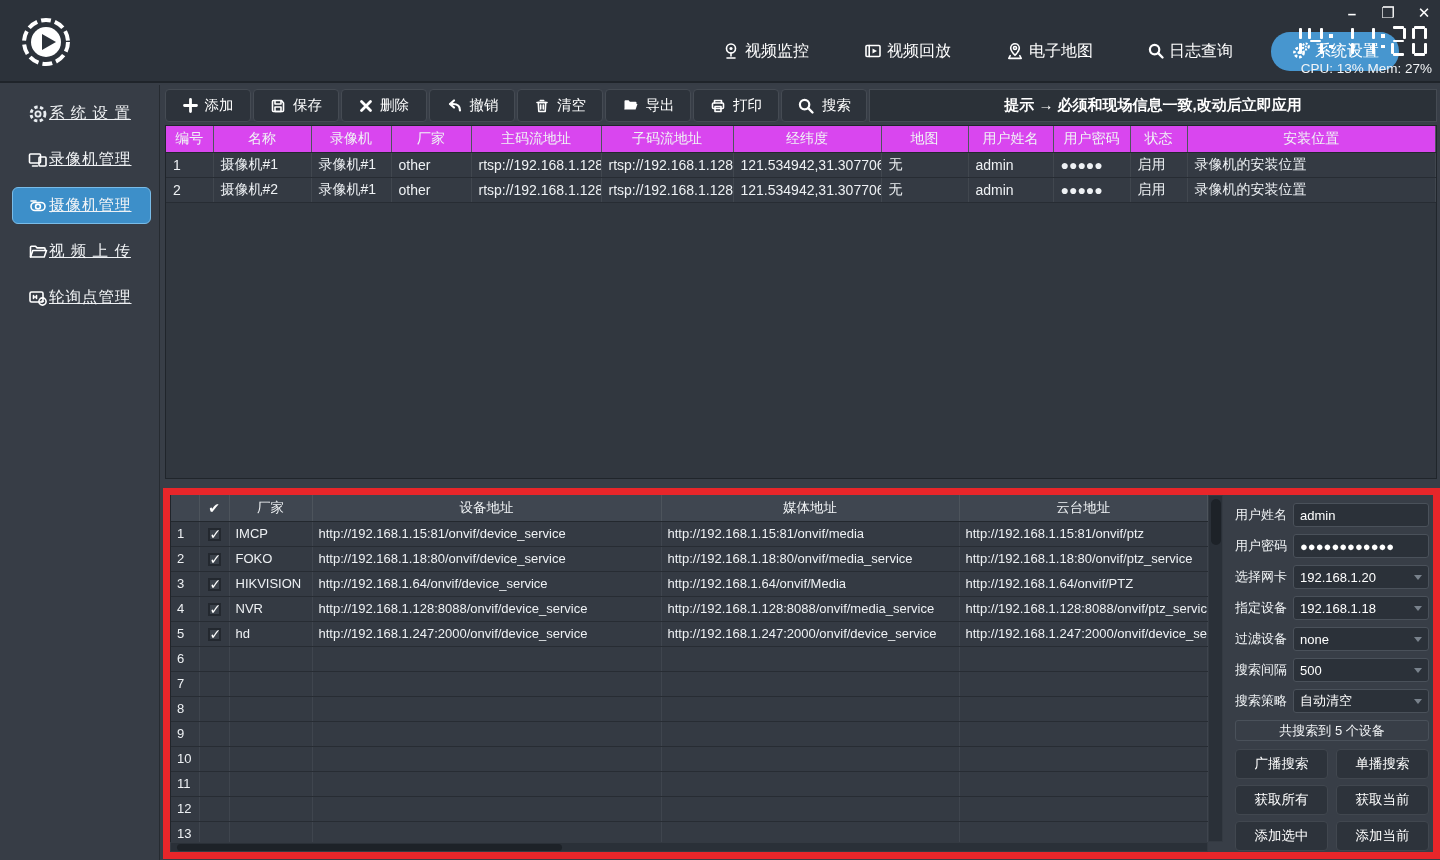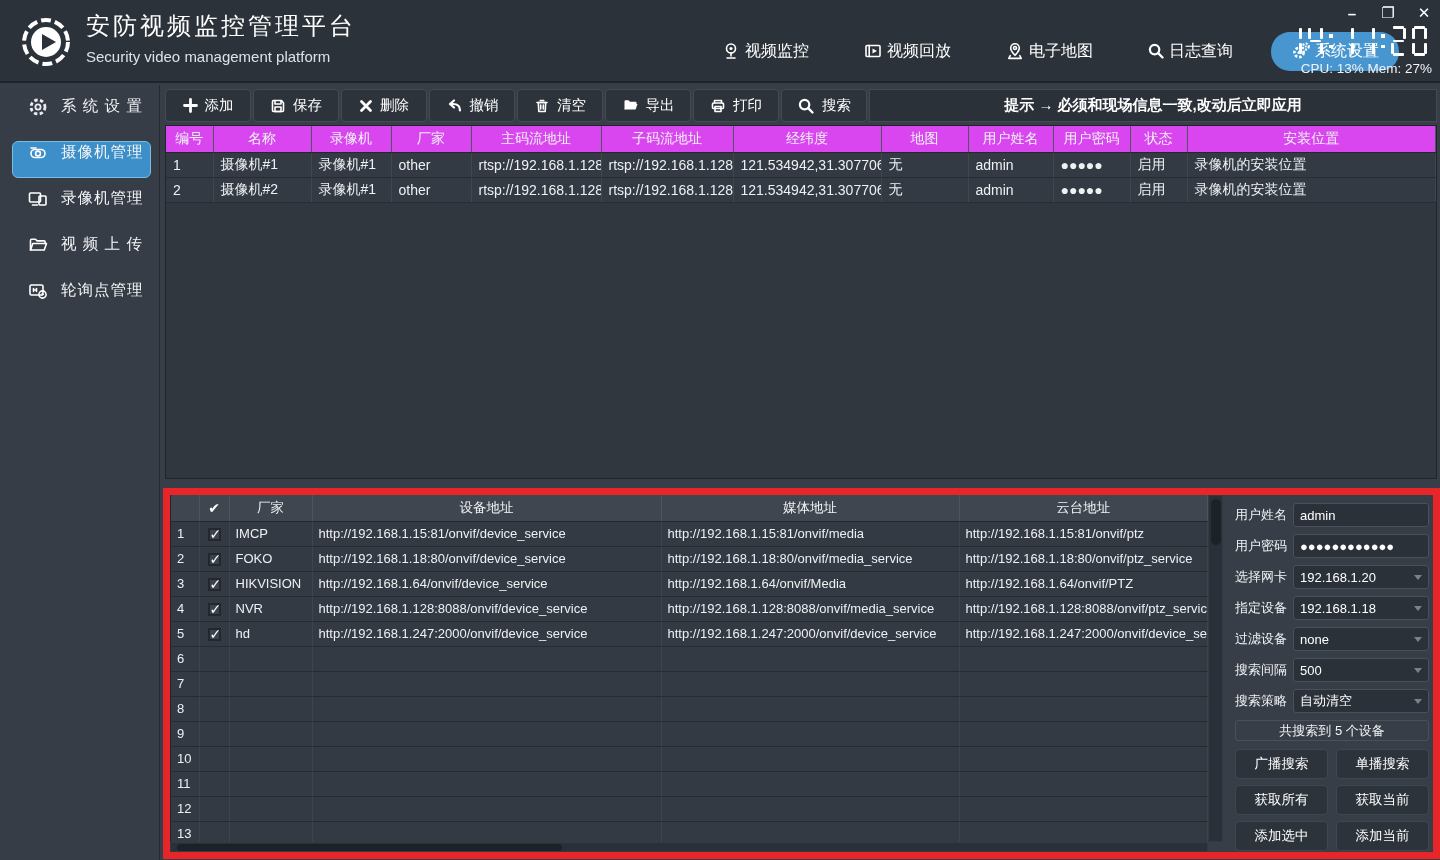--- a/index.html
+++ b/index.html
@@ -30,21 +30,21 @@
   .seg.e { left:0; bottom:2px; width:2.6px; height:11px; }
   .seg.f { left:0; top:2px; width:2.6px; height:11px; }
   .seg.g { left:2px; top:13.7px; width:11px; height:2.6px; }
   .seg-colon { position:relative; width:6px; height:30px; margin:0 2px; }
   .seg-colon i { position:absolute; left:1px; width:3.5px; height:3.5px; background:#fff; }
   .seg-colon i:first-child { top:8px; } .seg-colon i:last-child { bottom:8px; }
   .sys-stats { position:absolute; right:8px; top:61px; font-size:13.5px; color:#f2f4f6; }
 
   
   .sidebar { position:absolute; left:0; top:85px; width:160px; height:775px; background:#373d46; border-right:1px solid #262b31; padding-top:10px; }
-  .side-item { display:flex; align-items:flex-start; height:37px; margin:0 8px 9px 12px; padding-left:14px; gap:12px; border-radius:6px; border:1px solid transparent; cursor:pointer; }
+  .side-item { display:flex; align-items:center; height:37px; margin:0 8px 9px 12px; padding-left:14px; border-radius:6px; border:1px solid transparent; cursor:pointer;text-decoration:underline; }
   .side-item.active { background:#3d8fc9; border-color:#79bce8; }
   .side-label { font-size:15.5px; color:#f2f4f6; letter-spacing:1px; white-space:nowrap; }
   .side-item .icon svg { display:block; }
 
   
   .main { position:absolute; left:160px; top:85px; width:1280px; height:775px; background:#383e47; }
 
   .toolbar { position:absolute; left:5px; top:4px; height:33px; display:flex; }
   .tb-btn { width:86px; height:33px; margin-right:2px; background:#2d333b; border:1px solid #454b53; border-radius:4px; display:flex; align-items:center; justify-content:center; gap:7px; font-size:14.5px; color:#fff; cursor:pointer; }
   .notice-bar { position:absolute; left:709px; top:4px; width:568px; height:33px; background:#2b3138; border:1px solid #454b53; display:flex; align-items:center; justify-content:center; font-size:15px; font-weight:bold; color:#fff; white-space:nowrap; }
@@ -92,24 +92,20 @@
 <div class="window">
 
   <div class="header">
     <div class="logo-wrap icon">
       <svg width="56" height="56" viewBox="0 0 56 56">
         <circle cx="28" cy="28" r="22" fill="none" stroke="#fff" stroke-width="4" stroke-dasharray="10 4"></circle>
         <circle cx="28" cy="28" r="15" fill="#fff"></circle>
         <polygon points="24,20 38,28 24,36" fill="#2c323a"></polygon>
       </svg>
     </div>
-    <div class="title-block">
-      <div class="app-title">安防视频监控管理平台</div>
-      <div class="app-subtitle">Security video management platform</div>
-    </div>
     <div class="top-nav">
         <div class="nav-item">
           <span class="icon">
             <svg width="20" height="20" viewBox="0 0 20 20">
               <circle cx="10" cy="7.5" r="4.5" fill="none" stroke="#fff" stroke-width="1.6" stroke-linecap="round" stroke-linejoin="round"></circle>
               <circle cx="10" cy="7.5" r="1.6" fill="#fff"></circle>
               <path d="M10 12v3 M6 17h8" fill="none" stroke="#fff" stroke-width="1.6" stroke-linecap="round" stroke-linejoin="round"></path>
             </svg>
           </span>
           <span>视频监控</span>
@@ -209,39 +205,39 @@
   <div class="sidebar">
       <div class="side-item">
         <span class="icon">
           <svg width="22" height="22" viewBox="0 0 22 22">
             <circle cx="11" cy="11" r="7" fill="none" stroke="#e9edf1" stroke-width="2.8" stroke-dasharray="3.4 2.4"></circle>
             <circle cx="11" cy="11" r="2.6" fill="none" stroke="#e9edf1" stroke-width="1.8"></circle>
           </svg>
         </span>
         <span class="side-label">系 统 设 置</span>
       </div>
+      <div class="side-item">
+        <span class="icon">
+          <svg width="22" height="22" viewBox="0 0 22 22">
+            <rect x="2.5" y="5" width="11" height="9" rx="1" fill="none" stroke="#fff" stroke-width="1.6" stroke-linecap="round" stroke-linejoin="round"></rect>
+            <rect x="12" y="8" width="7" height="9" rx="1" fill="none" stroke="#fff" stroke-width="1.6" stroke-linecap="round" stroke-linejoin="round"></rect>
+            <path d="M5.5 17h5" fill="none" stroke="#fff" stroke-width="1.6" stroke-linecap="round" stroke-linejoin="round"></path>
+          </svg>
+        </span>
+        <span class="side-label">录像机管理</span>
+      </div>
       <div class="side-item active">
         <span class="icon">
           <svg width="22" height="22" viewBox="0 0 22 22">
             <path d="M4 6h5" fill="none" stroke="#fff" stroke-width="1.6" stroke-linecap="round" stroke-linejoin="round"></path>
             <rect x="4" y="7.5" width="14" height="8" rx="4" fill="none" stroke="#fff" stroke-width="1.6" stroke-linecap="round" stroke-linejoin="round"></rect>
             <circle cx="11" cy="11.5" r="2.4" fill="none" stroke="#fff" stroke-width="1.6" stroke-linecap="round" stroke-linejoin="round"></circle>
           </svg>
         </span>
         <span class="side-label">摄像机管理</span>
-      </div>
-      <div class="side-item">
-        <span class="icon">
-          <svg width="22" height="22" viewBox="0 0 22 22">
-            <rect x="2.5" y="5" width="11" height="9" rx="1" fill="none" stroke="#fff" stroke-width="1.6" stroke-linecap="round" stroke-linejoin="round"></rect>
-            <rect x="12" y="8" width="7" height="9" rx="1" fill="none" stroke="#fff" stroke-width="1.6" stroke-linecap="round" stroke-linejoin="round"></rect>
-            <path d="M5.5 17h5" fill="none" stroke="#fff" stroke-width="1.6" stroke-linecap="round" stroke-linejoin="round"></path>
-          </svg>
-        </span>
-        <span class="side-label">录像机管理</span>
       </div>
       <div class="side-item">
         <span class="icon">
           <svg width="22" height="22" viewBox="0 0 22 22">
             <path d="M3.5 16V6.2c0-.6.4-1 1-1h4l1.6 1.7h7c.6 0 1 .4 1 1V9" fill="none" stroke="#fff" stroke-width="1.6" stroke-linecap="round" stroke-linejoin="round"></path>
             <path d="M3.5 16l2.3-6.5h13.7L17.2 16z" fill="none" stroke="#fff" stroke-width="1.6" stroke-linecap="round" stroke-linejoin="round"></path>
           </svg>
         </span>
         <span class="side-label">视 频 上 传</span>
       </div>

